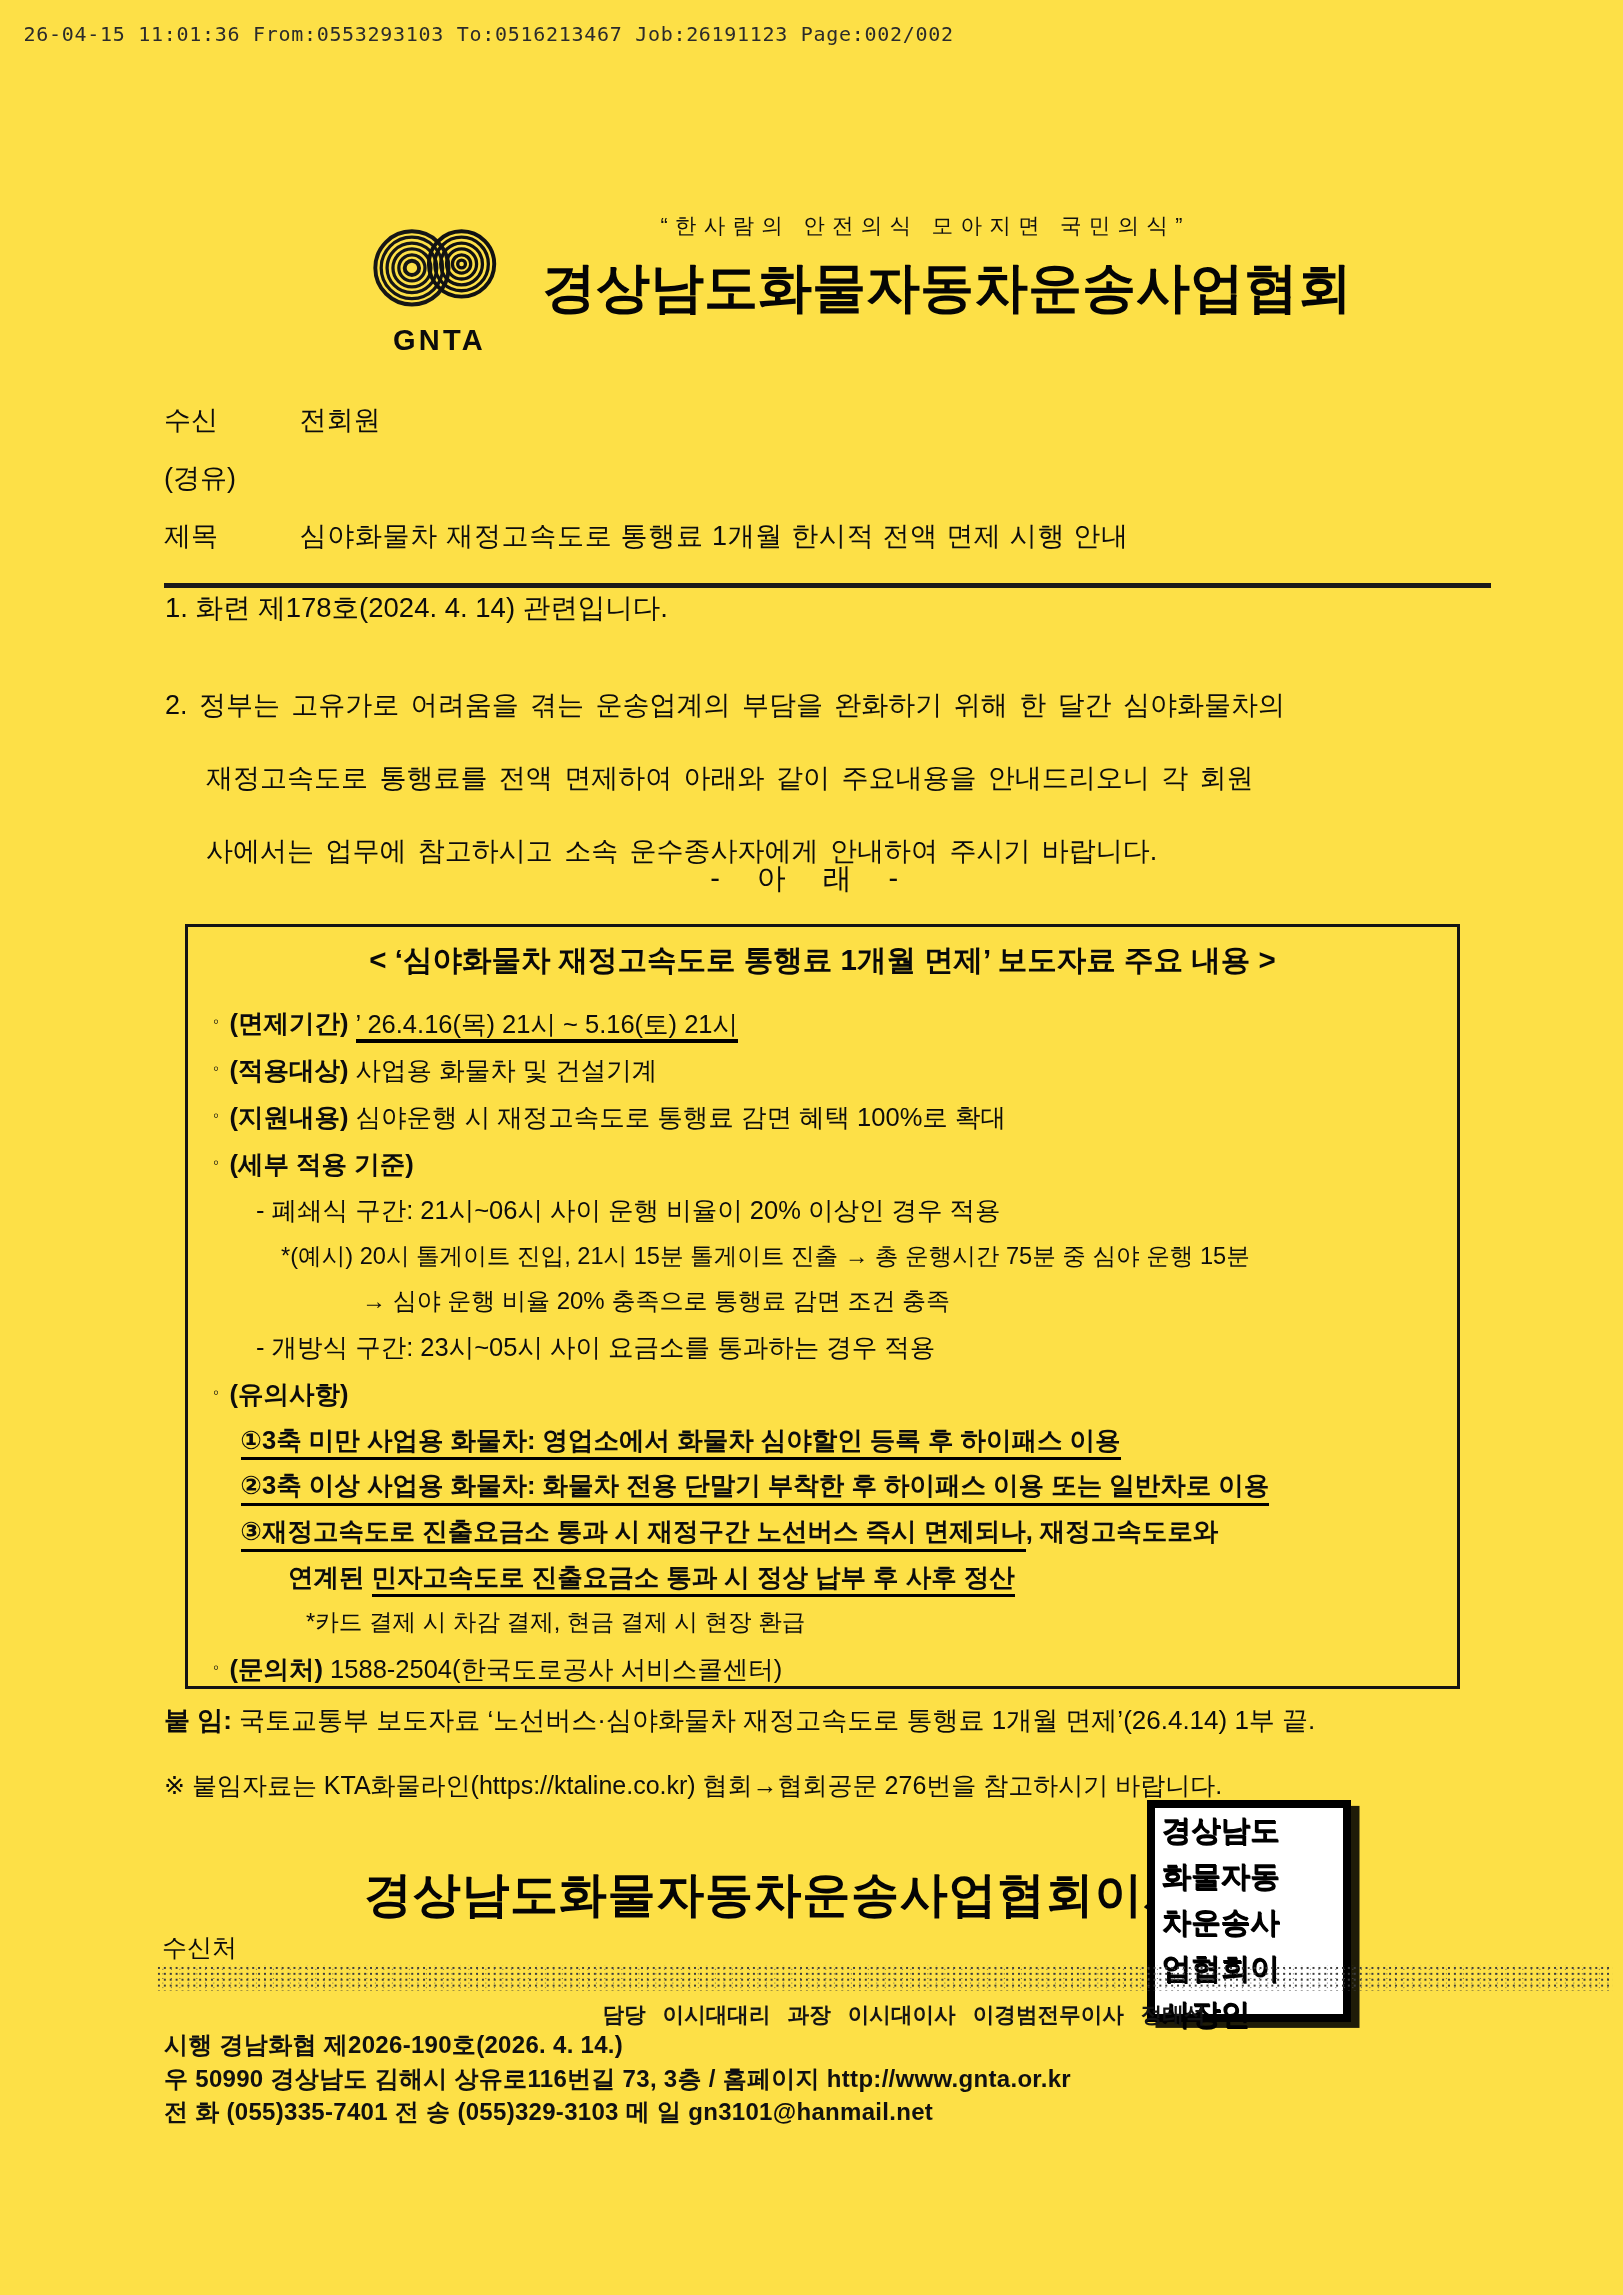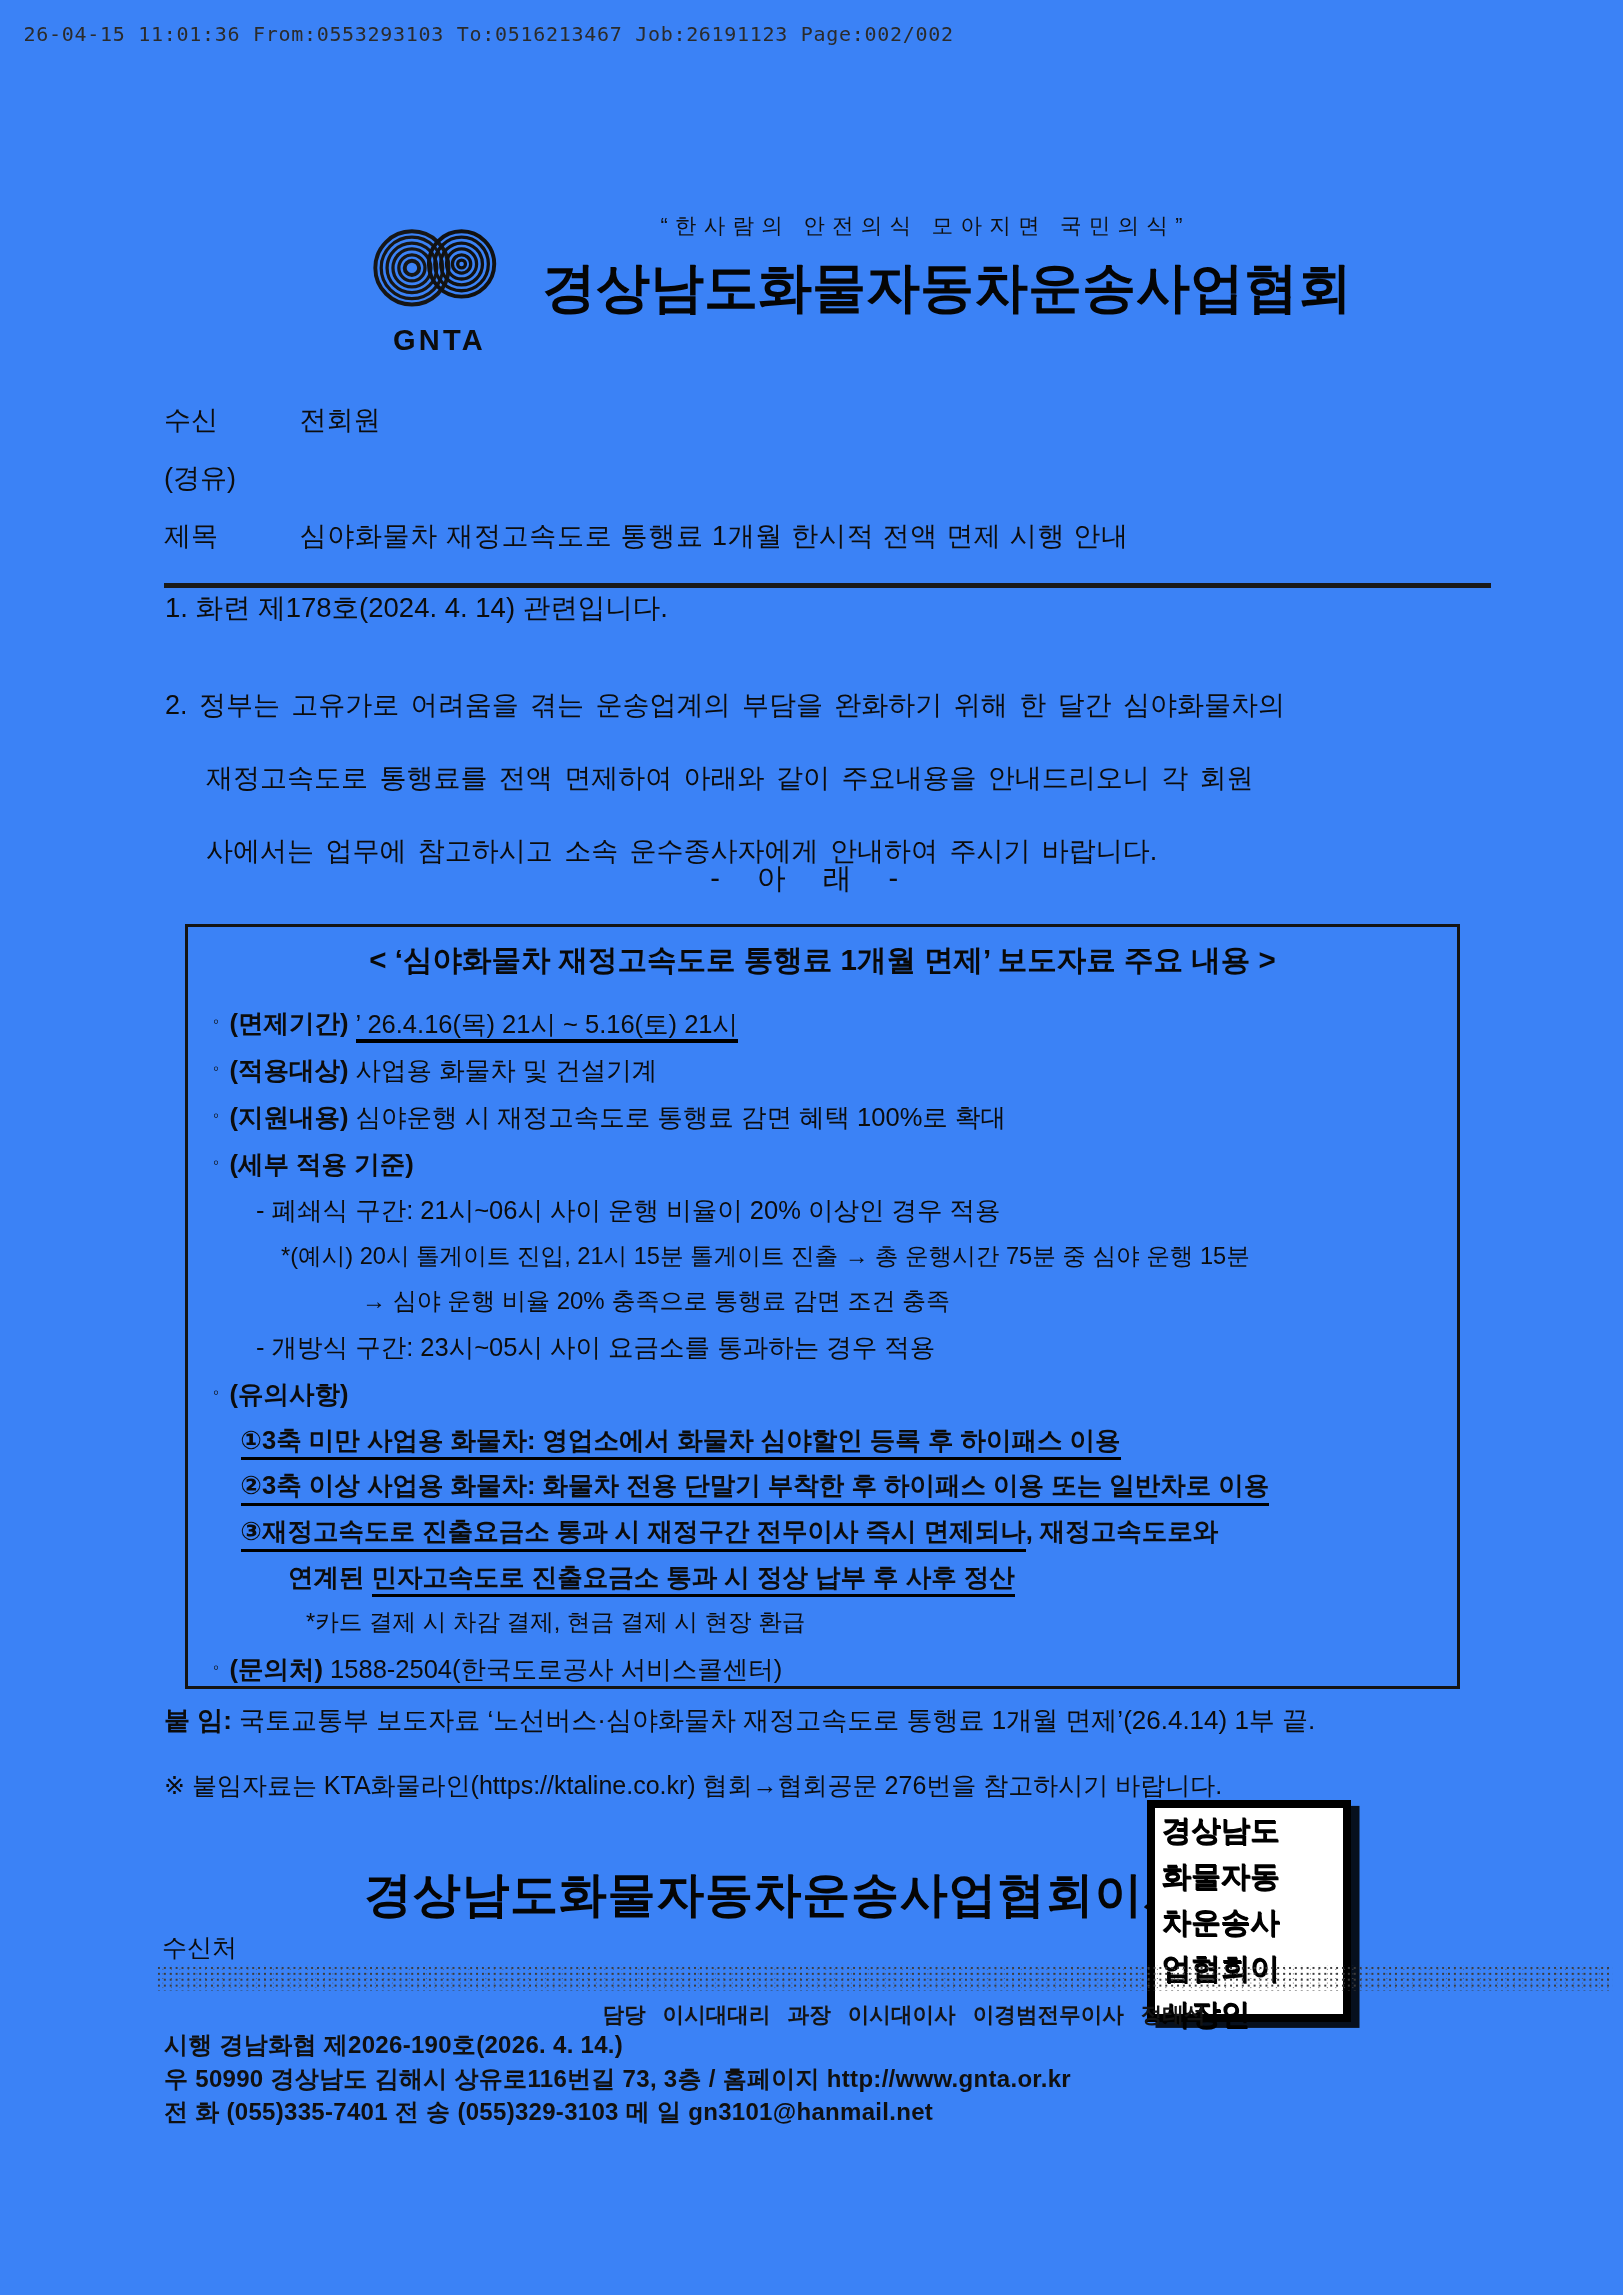--- a/index.html
+++ b/index.html
@@ -1,17 +1,17 @@
 <!DOCTYPE html>
 <html style="font-size:10.5px"><head>
 <meta charset="utf-8">
 <style>
   html,body{margin:0;padding:0;background:#e8e8e8;}
   .page{
-    position:relative;width:1623px;height:2295px;background:#3b82f6;
+    position:relative;width:1623px;height:2295px;background:#fde047;
     font-family:"Liberation Sans","DejaVu Sans",sans-serif;color:#111;overflow:hidden;
   }
   
   .fax-header{
     position:absolute;top:22px;left:23.6px;
     font-family:"DejaVu Sans Mono","Liberation Mono",monospace;
     font-size:20px;color:#2b2b2b;letter-spacing:0.7px;white-space:nowrap;
   }
   
   .logo{position:absolute;top:213px;left:361px;width:157px;text-align:center;}
@@ -155,21 +155,21 @@
     <div class="bx-line">
       <span class="blt">◦</span><b>(유의사항)</b>
     </div>
     <div class="bx-line indn">
       <span class="u-mid">①3축 미만 사업용 화물차: 영업소에서 화물차 심야할인 등록 후 하이패스 이용</span>
     </div>
     <div class="bx-line indn">
       <span class="u-mid">②3축 이상 사업용 화물차: 화물차 전용 단말기 부착한 후 하이패스 이용 또는 일반차로 이용</span>
     </div>
     <div class="bx-line indn">
-      <span class="u-mid">③재정고속도로 진출요금소 통과 시 재정구간 전무이사 즉시 면제되나</span><span>, 재정고속도로와</span>
+      <span class="u-mid">③재정고속도로 진출요금소 통과 시 재정구간 노선버스 즉시 면제되나</span><span>, 재정고속도로와</span>
     </div>
     <div class="bx-line indn2">
       <span>연계된 </span><span class="u-mid">민자고속도로 진출요금소 통과 시 정상 납부 후 사후 정산</span>
     </div>
     <div class="bx-line indcard">*카드 결제 시 차감 결제, 현금 결제 시 현장 환급</div>
     <div class="bx-line">
       <span class="blt">◦</span><b>(문의처)</b>
       <span>1588-2504(한국도로공사 서비스콜센터)</span>
     </div>
   </div>

